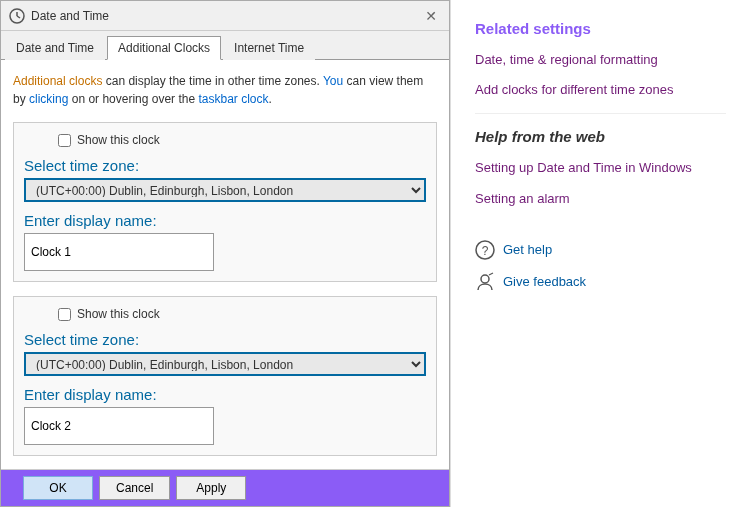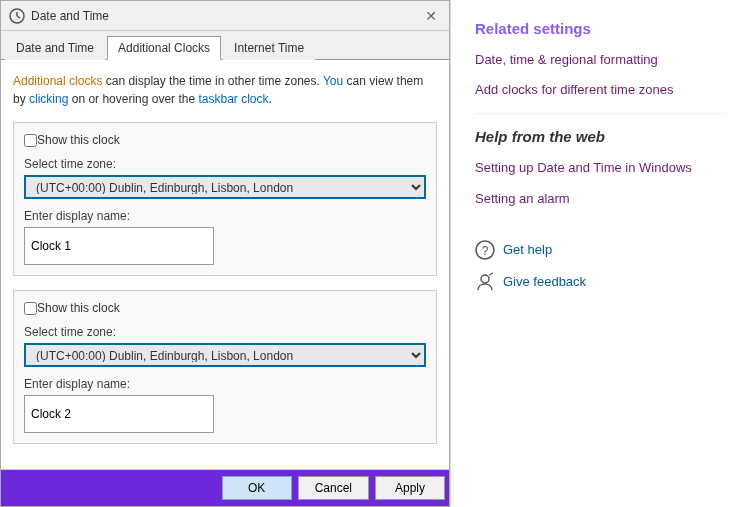--- a/index.html
+++ b/index.html
@@ -114,37 +114,39 @@
     .clock-group {
       border: 1px solid #ccc;
       padding: 10px;
       margin-bottom: 14px;
       background: #f9f9f9;
     }
 
     .show-clock-row {
       display: flex;
       align-items: center;
+      gap: 6px;
       margin-bottom: 10px;
+      margin-left: 34px;
     }
 
     .show-clock-row input[type="checkbox"] {
       width: 13px;
       height: 13px;
       cursor: pointer;
     }
 
     .show-clock-label {
       font-size: 12px;
       color: #333;
     }
 
     .field-label {
-      font-size: 12px;
-      color: #404040;
+      font-size: 15px;
+      color: #0369a1;
       margin-bottom: 4px;
     }
 
     .timezone-select {
       width: 100%;
       padding: 3px 6px;
       font-size: 12px;
       background: #e8e8e8;
       border: 2px solid #0369a1;
       color: #333;
@@ -157,25 +159,25 @@
       width: 190px;
       padding: 3px 6px;
       font-size: 12px;
       border: 1px solid #999;
       background: #fff;
       height: 38px;
     }
 
     
     .dialog-buttons {
-      background: #6d28d9;
+      background: #8b5cf6;
       border-top: 1px solid #ccc;
-      padding: 6px 4px;
-      display: flex;
-      justify-content: flex-end;
+      padding: 6px 22px;
+      display: flex;
+      justify-content: flex-start;
       gap: 6px;
       align-items: center;
     }
 
     .btn {
       padding: 4px 16px;
       font-size: 12px;
       border: 1px solid #999;
       background: #f0f0f0;
       cursor: pointer;

